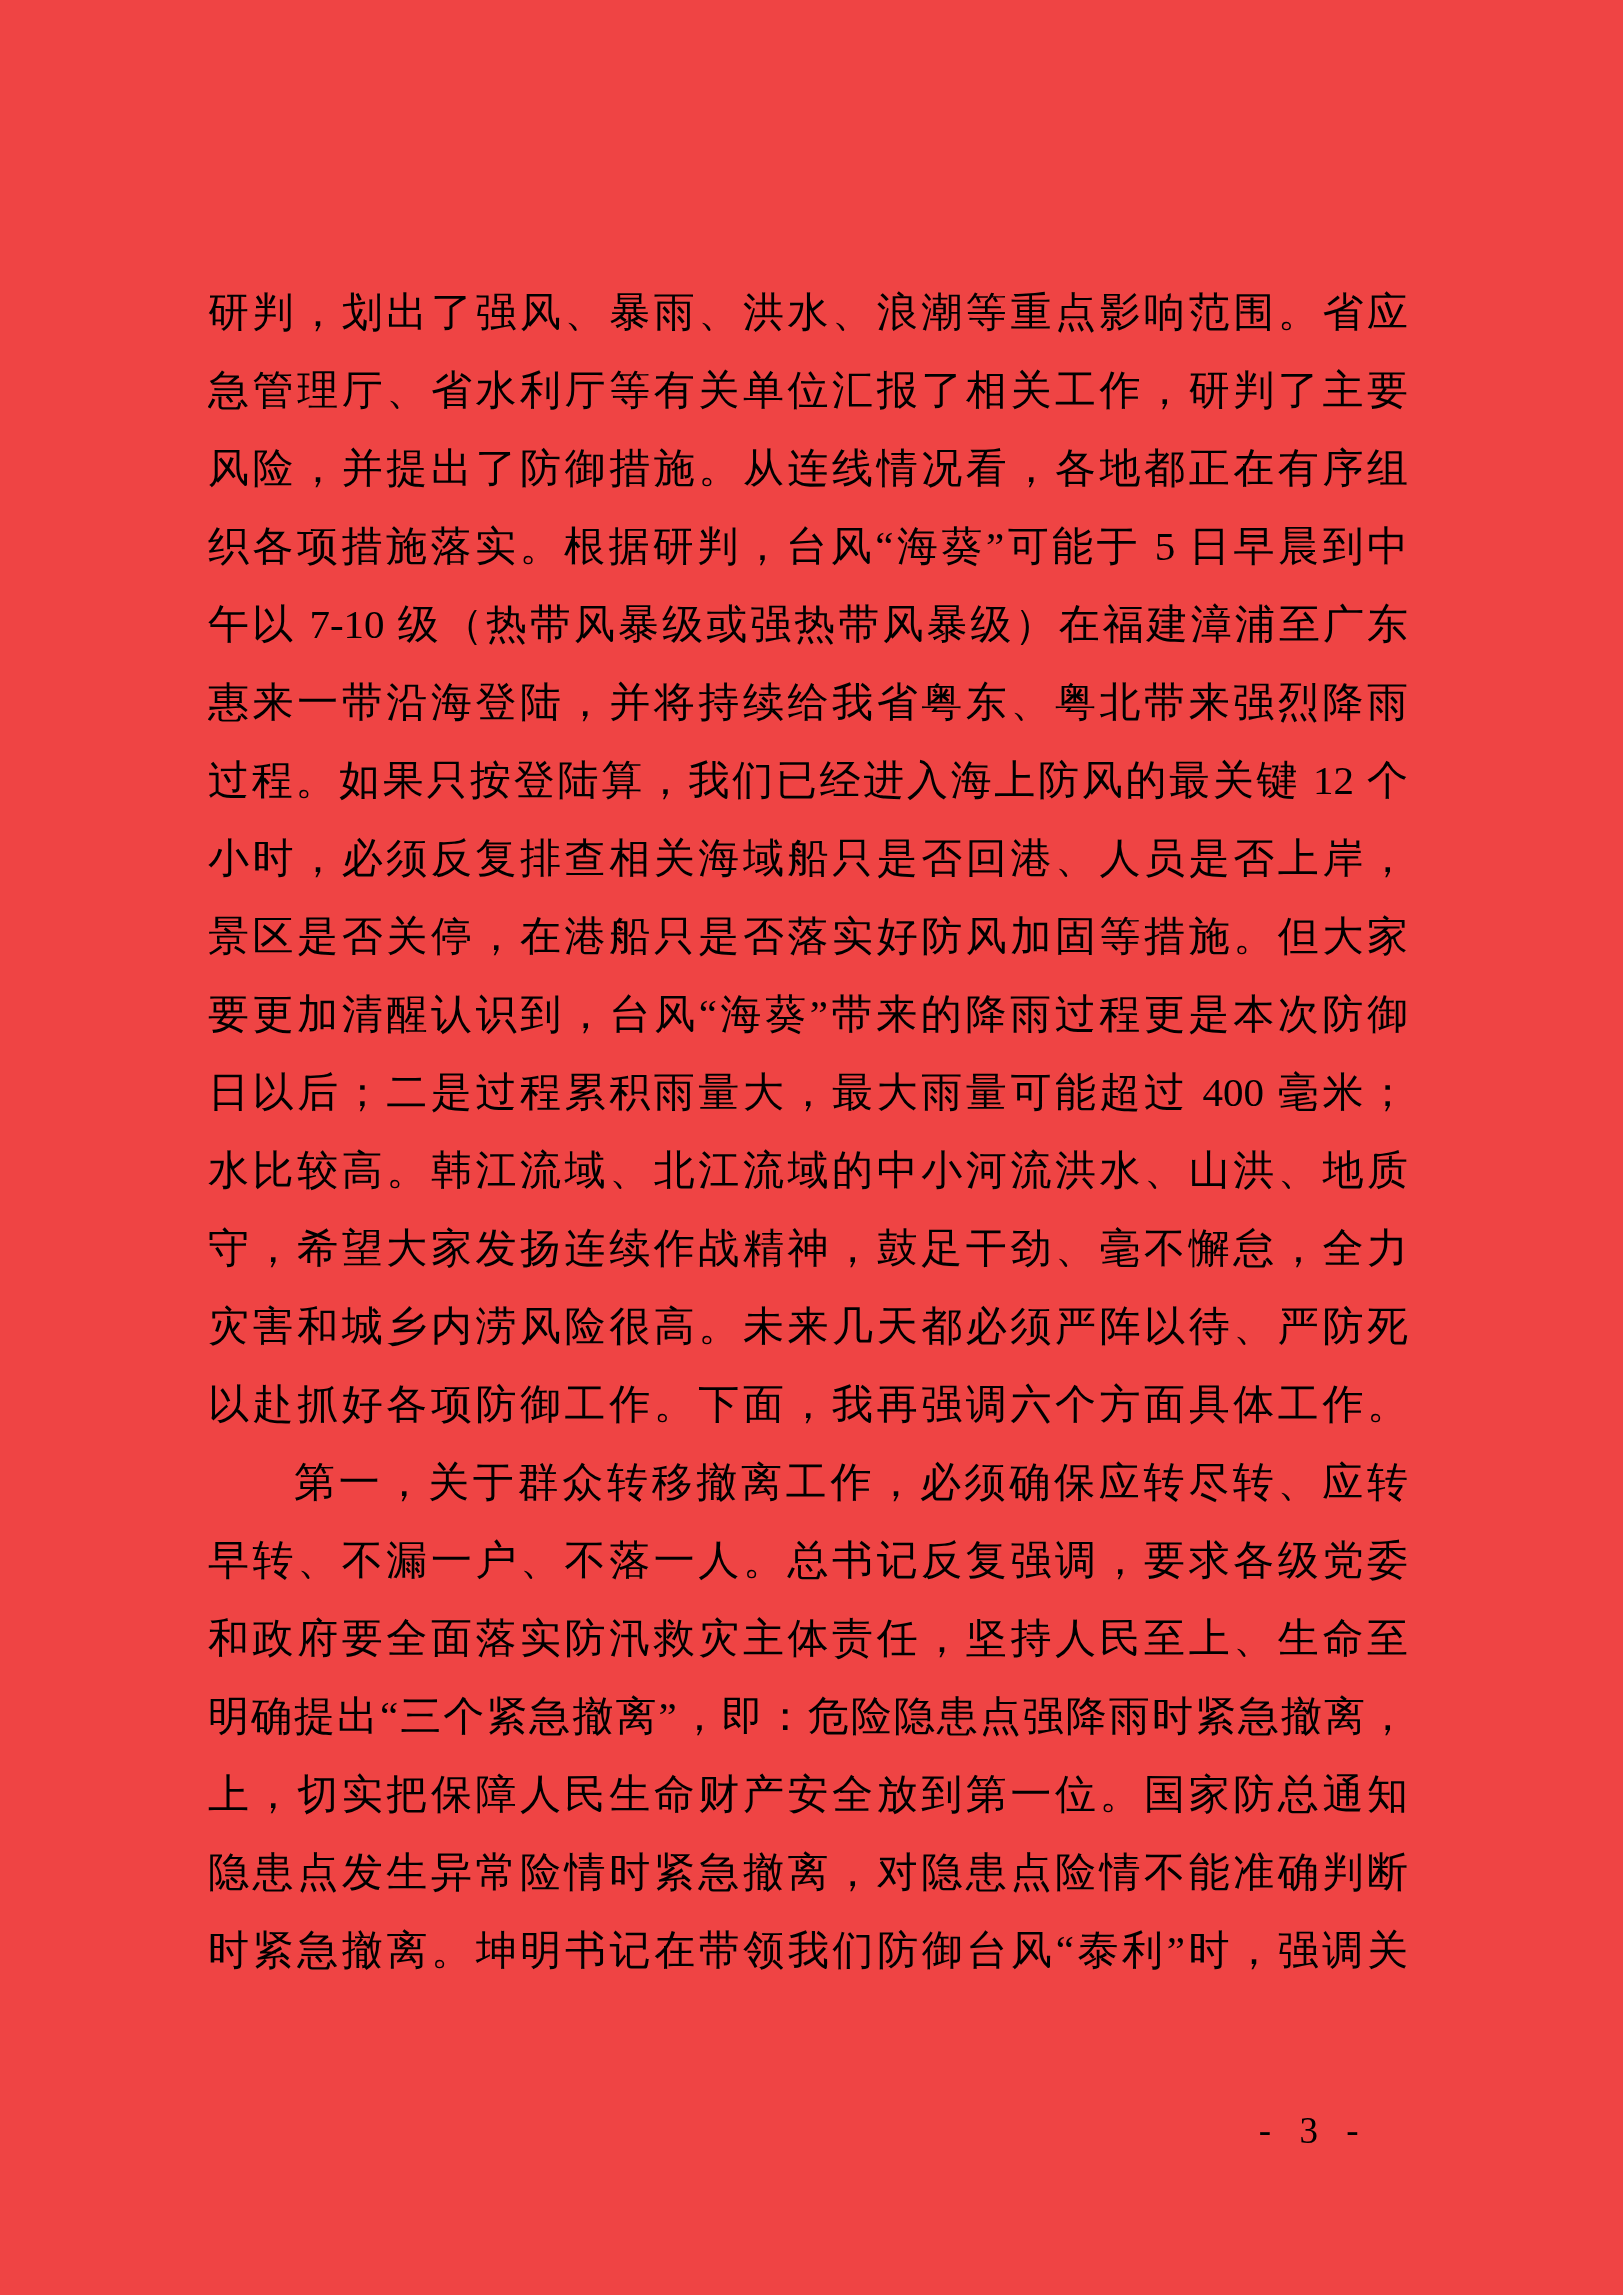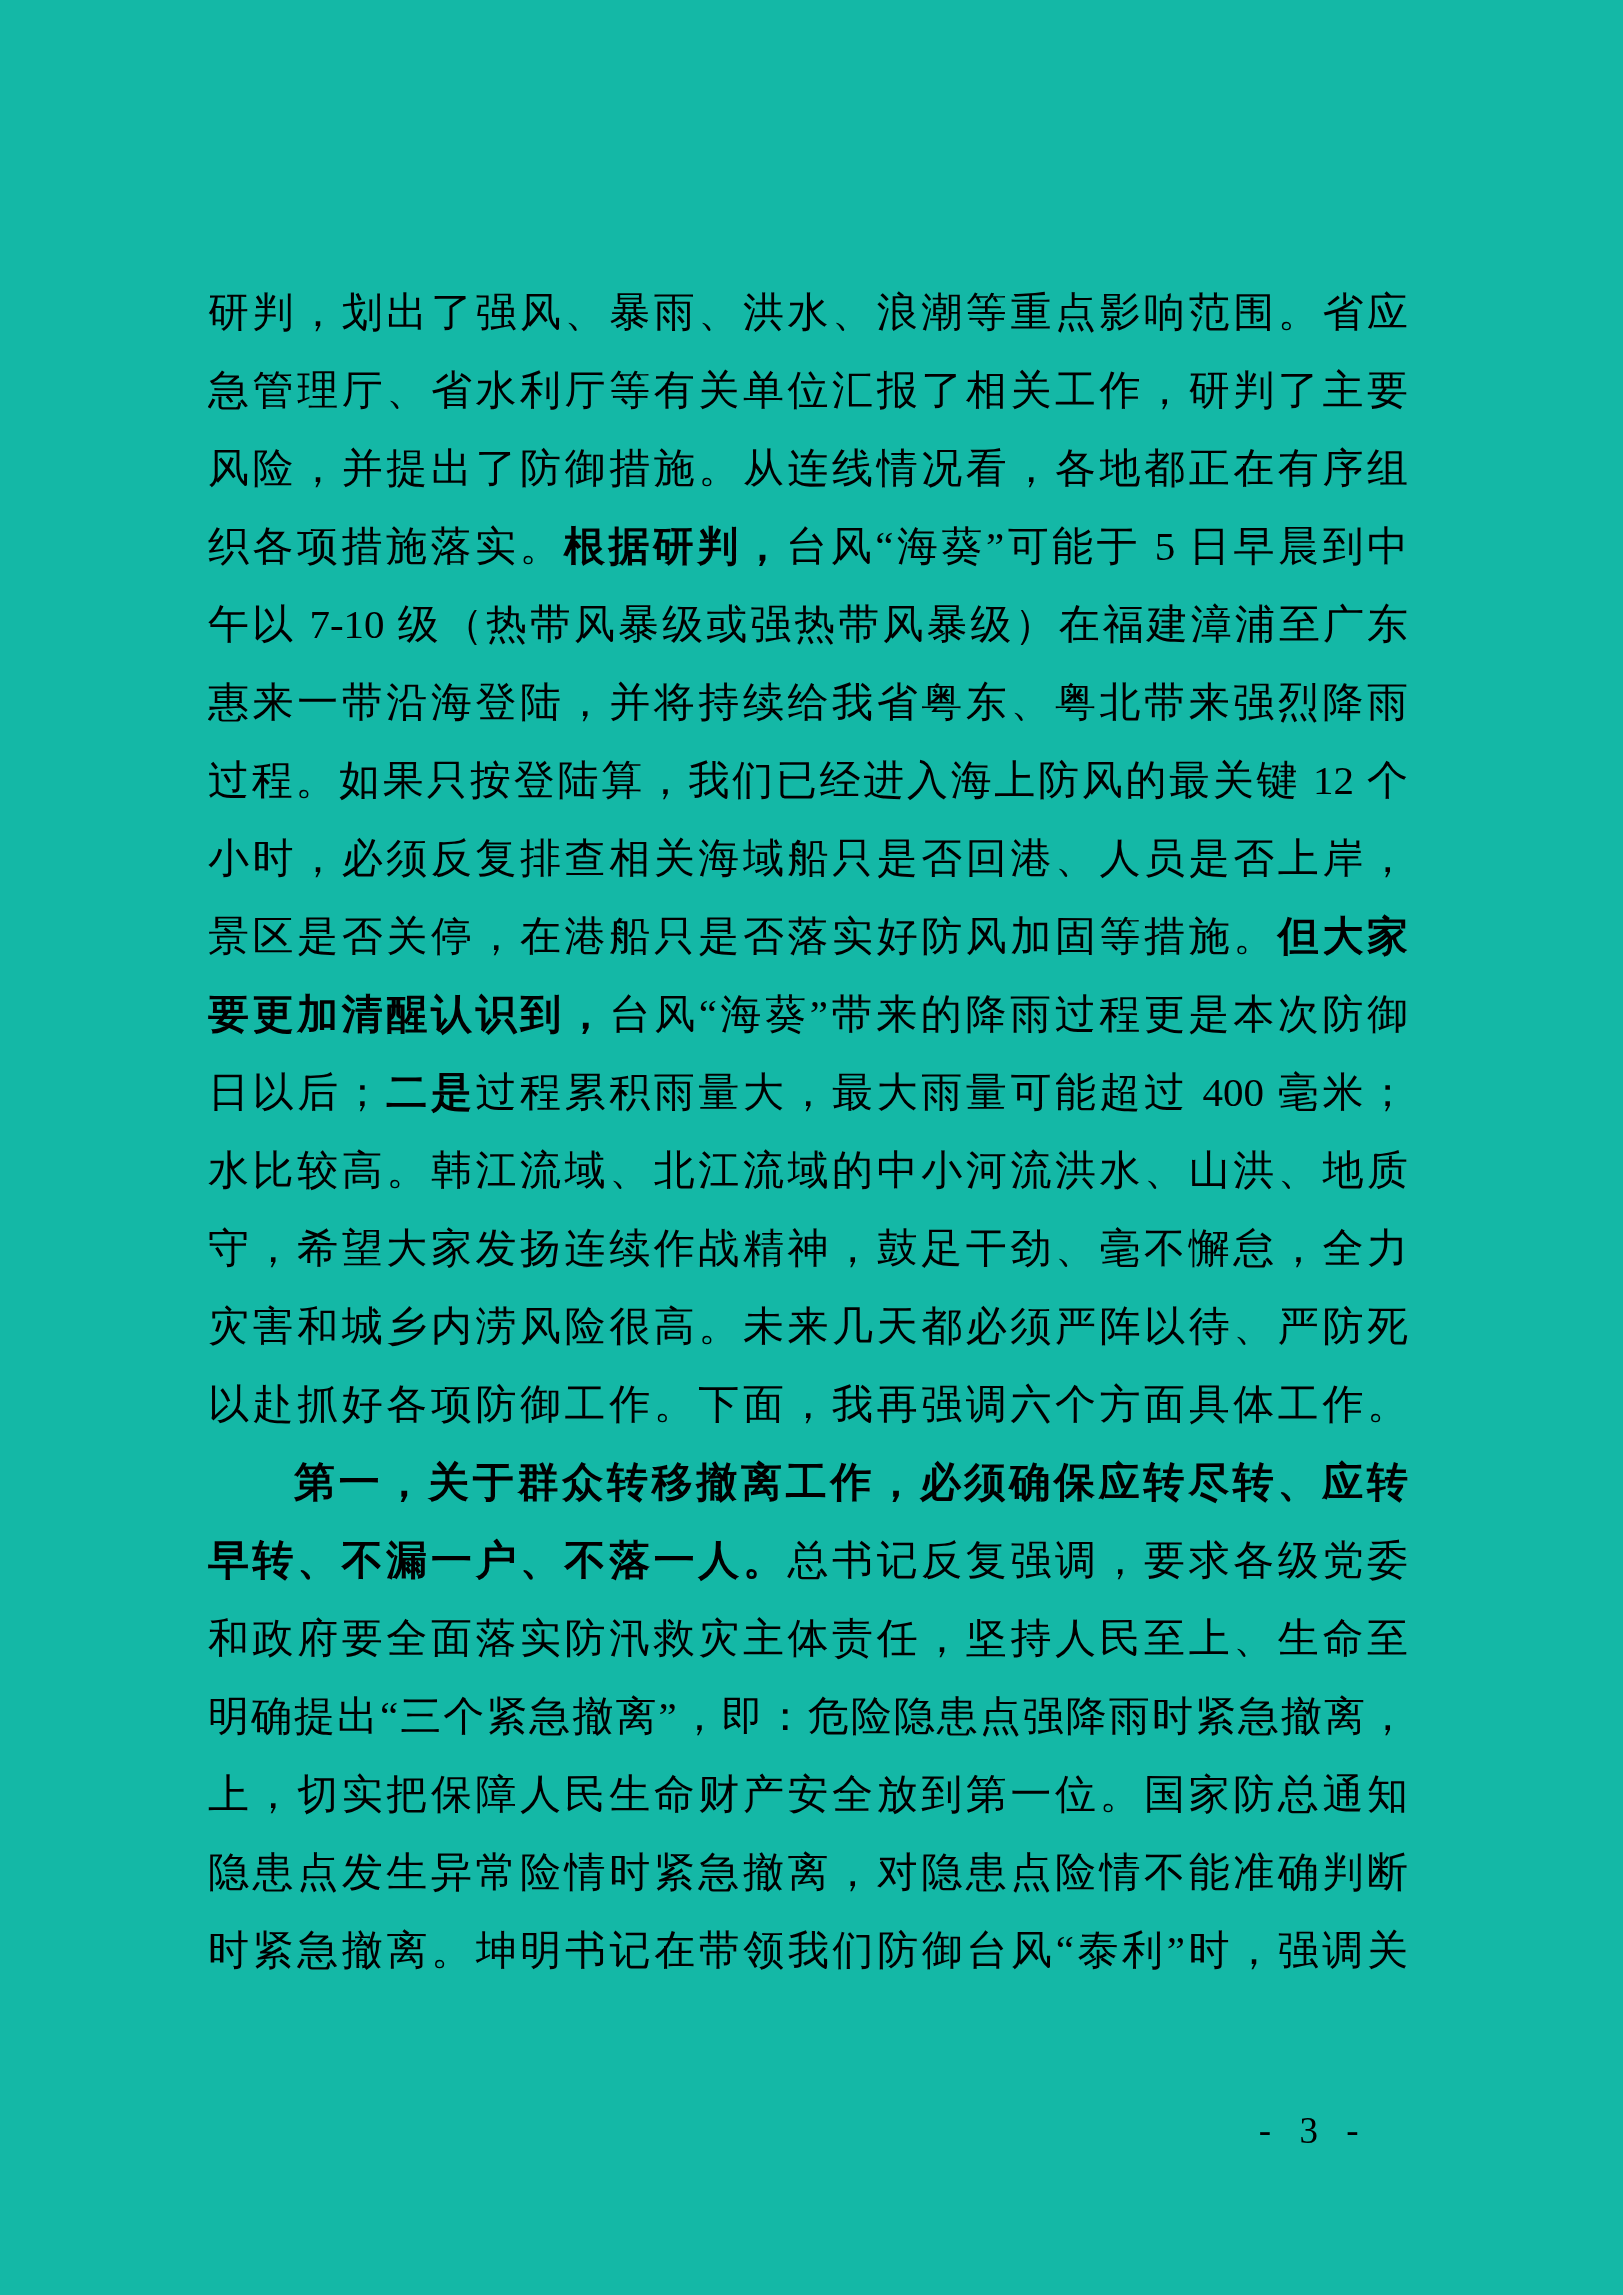--- a/index.html
+++ b/index.html
@@ -4,21 +4,21 @@
 <style>
   html, body {
     margin: 0;
     padding: 0;
     background: #ffffff;
   }
   .page {
     position: relative;
     width: 1623px;
     height: 2295px;
-    background: #14b8a6;
+    background: #ef4444;
     color: #000000;
     font-family: "Liberation Serif", "DejaVu Serif", serif;
     overflow: hidden;
   }
   .text-block {
     position: absolute;
     left: 208px;
     top: 273px;
     width: 1200px;
   }
@@ -26,21 +26,21 @@
     height: 78px;
     line-height: 78px;
     font-size: 41px;
     text-align: justify;
     text-align-last: justify;
     overflow: hidden;
     white-space: nowrap;
   }
   .line .b {
     font-family: "Liberation Sans", "DejaVu Sans", sans-serif;
-    font-weight: 700;
+    font-weight: 400;
   }
   .line.indent {
     text-indent: 86px;
   }
   .page-number {
     position: absolute;
     top: 2108px;
     right: 255px;
     font-size: 37px;
     line-height: 45px;

